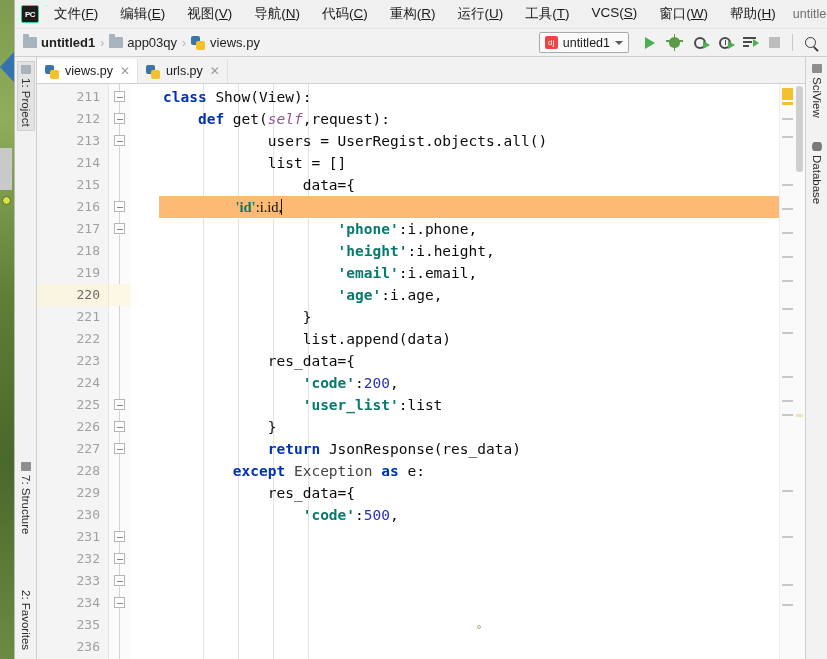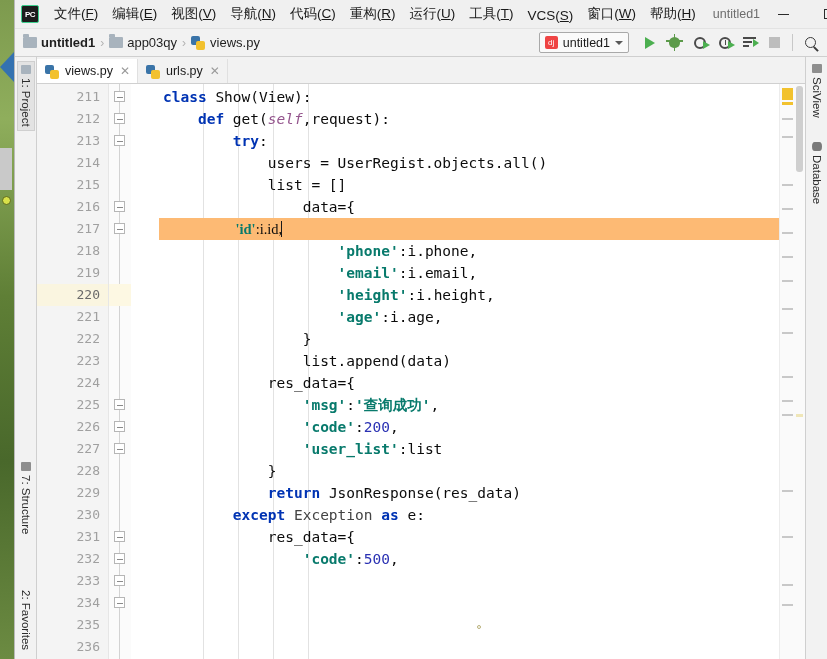--- a/index.html
+++ b/index.html
@@ -54,21 +54,21 @@
   .app-icon {
     width: 18px; height: 18px; margin-left: 6px; margin-right: 8px;
     background: #1c1c1c;
     border: 1px solid #3ecf8e;
     border-radius: 2px;
     color: #fff; font-size: 8px; font-weight: bold;
     display: flex; align-items: center; justify-content: center;
     letter-spacing: -0.5px;
     flex: 0 0 auto;
   }
-  .menu { display: flex; align-items: flex-end; flex: 0 0 auto; }
+  .menu { display: flex; align-items: flex-start; flex: 0 0 auto; gap: 8px; }
   .menu-item {
     font-size: 13.5px; color: #1a1a1a; padding: 2px 7px; white-space: nowrap;
     cursor: default;
   }
   .menu-item u { text-decoration: underline; }
   .win-title {
     font-size: 12.5px; color: #6d6d6d; margin-left: 10px; white-space: nowrap;
     flex: 1 1 auto;
   }
   .win-btns { display: flex; align-items: center; height: 29px; flex: 0 0 auto; }
@@ -462,33 +462,31 @@
             </div>
           <div class="code-area" id="codearea">
             <div class="indent-guides">
               <div class="ig" style="left:44px;"></div>
               <div class="ig" style="left:79px;"></div>
               <div class="ig" style="left:114px;"></div>
               <div class="ig" style="left:149px;"></div>
             </div>
           <div class="crow"><span class="kw">class </span><span class="cls">Show(View):</span></div>
               <div class="crow"><span class="kw">    def </span><span class="fn">get(</span><span class="self">self</span><span class="fn">,request):</span></div>
-              <div class="crow"><span class="kw">        try</span><span class="fn">:</span></div>
               <div class="crow"><span class="fn">            users = UserRegist.objects.all()</span></div>
               <div class="crow"><span class="fn">            list = []</span></div>
               <div class="crow"><span class="fn">                data={</span></div>
               <div class="crow cur"><span class="str">                    'id'</span><span class="fn">:i.id,</span><span class="caret"></span></div>
               <div class="crow"><span class="str">                    'phone'</span><span class="fn">:i.phone,</span></div>
+              <div class="crow"><span class="str">                    'height'</span><span class="fn">:i.height,</span></div>
               <div class="crow"><span class="str">                    'email'</span><span class="fn">:i.email,</span></div>
-              <div class="crow"><span class="str">                    'height'</span><span class="fn">:i.height,</span></div>
               <div class="crow"><span class="str">                    'age'</span><span class="fn">:i.age,</span></div>
               <div class="crow"><span class="fn">                }</span></div>
               <div class="crow"><span class="fn">                list.append(data)</span></div>
               <div class="crow"><span class="fn">            res_data={</span></div>
-              <div class="crow"><span class="str">                'msg'</span><span class="fn">:</span><span class="str">'查询成功'</span><span class="fn">,</span></div>
               <div class="crow"><span class="str">                'code'</span><span class="fn">:</span><span class="num">200</span><span class="fn">,</span></div>
               <div class="crow"><span class="str">                'user_list'</span><span class="fn">:list</span></div>
               <div class="crow"><span class="fn">            }</span></div>
               <div class="crow"><span class="kw">            return </span><span class="fn">JsonResponse(res_data)</span></div>
               <div class="crow"><span class="kw">        except </span><span class="exc">Exception </span><span class="kw">as </span><span class="fn">e:</span></div>
               <div class="crow"><span class="fn">            res_data={</span></div>
               <div class="crow"><span class="str">                'code'</span><span class="fn">:</span><span class="num">500</span><span class="fn">,</span></div>
               <div class="warn-dot" style="left: 318px; top: 541px;"></div>
             </div>
           <div class="marker-col">

